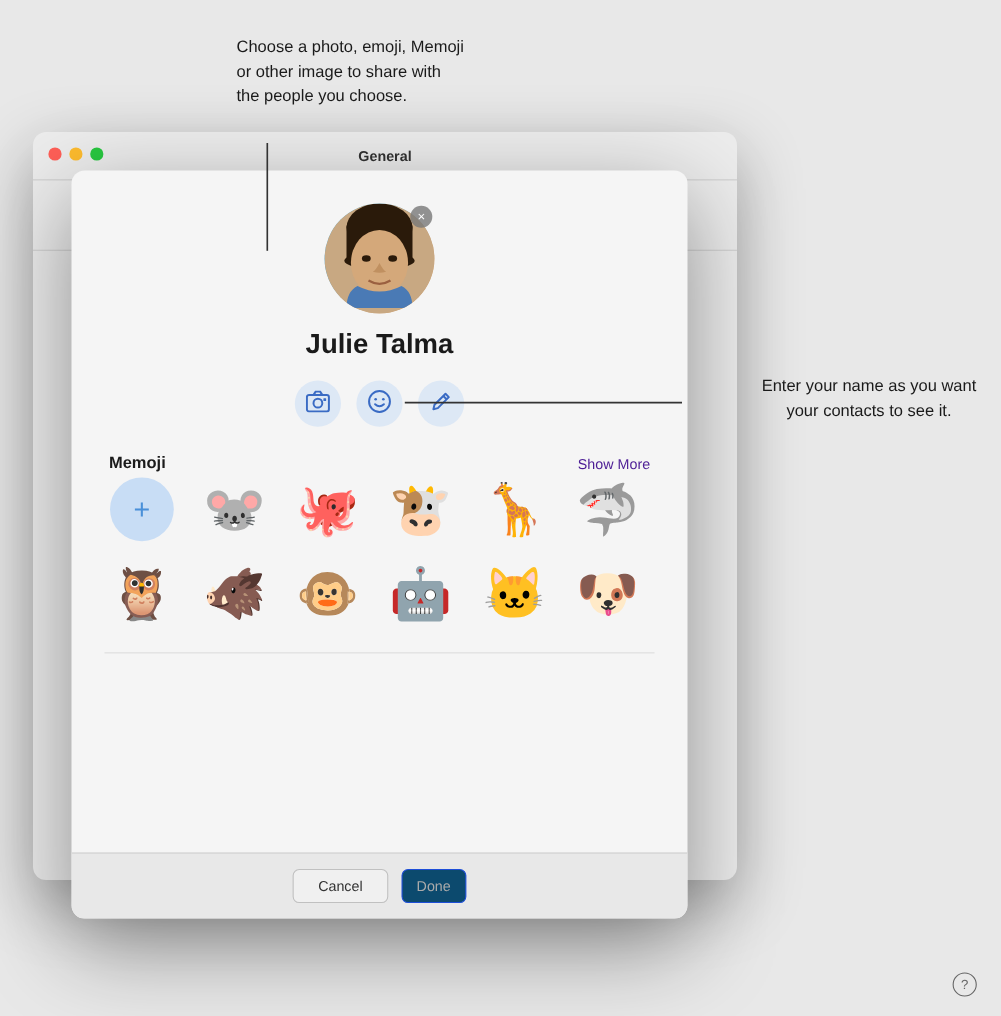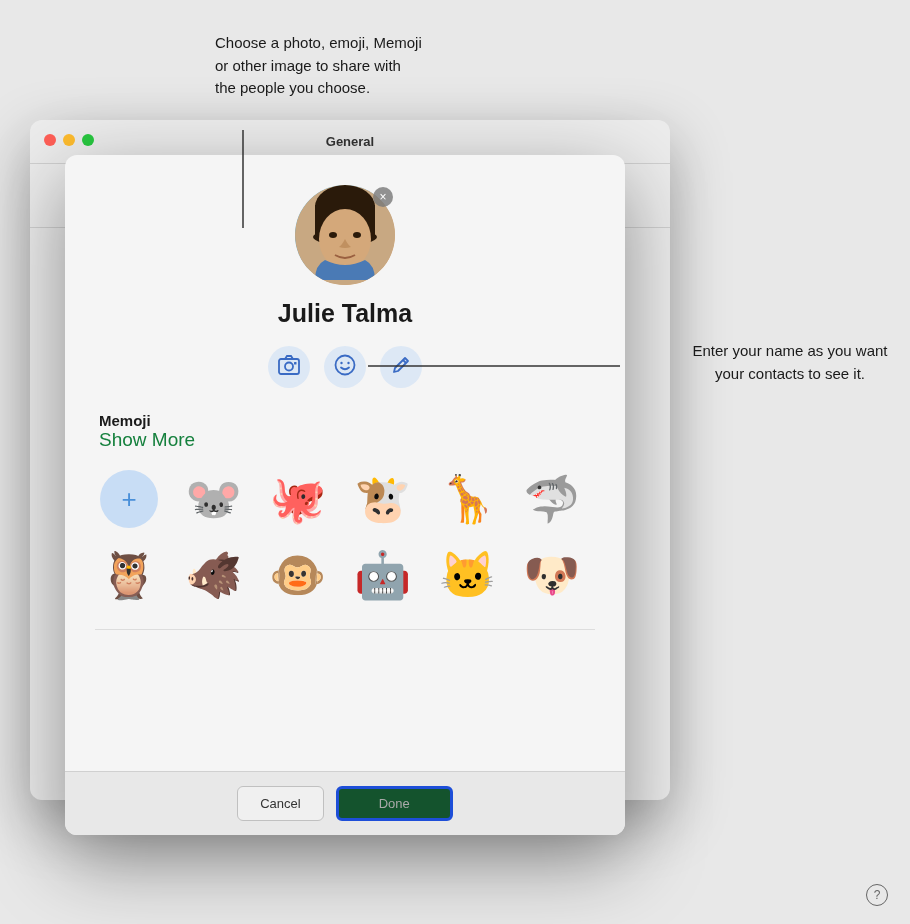--- a/index.html
+++ b/index.html
@@ -171,35 +171,33 @@
       align-items: center;
       justify-content: center;
       color: #3a6bc4;
       font-size: 18px;
     }
 
     
     .section-header {
       display: flex;
       justify-content: space-between;
-      align-items: flex-start;
-      margin-bottom: 14px;
+      align-items: flex-end;
       padding: 0 4px;
-      flex-direction: column;
     }
 
     .section-title {
       font-size: 15px;
       font-weight: 700;
       color: #1a1a1a;
     }
 
     .show-more-btn {
-      font-size: 19px;
-      color: #15803d;
+      font-size: 13px;
+      color: #4c1d95;
       background: none;
       border: none;
       cursor: pointer;
       font-weight: 400;
     }
 
     .emoji-grid {
       display: grid;
       grid-template-columns: repeat(6, 1fr);
       gap: 8px;
@@ -257,24 +255,24 @@
       border-radius: 6px;
       border: 1px solid #c0c0c0;
       background: #f0f0f0;
       font-size: 13px;
       font-weight: 400;
       color: #333;
       cursor: pointer;
     }
 
     .btn-done {
-      padding: 7px 40px;
+      padding: 7px 13px;
       border-radius: 6px;
-      border: 3px solid #1d4ed8;
-      background: #14532d;
+      border: 1px solid #1d4ed8;
+      background: #0c4a6e;
       font-size: 13px;
       font-weight: 400;
       color: #aaa;
       cursor: pointer;
     }
 
     
     .callout {
       position: absolute;
       font-size: 15px;

